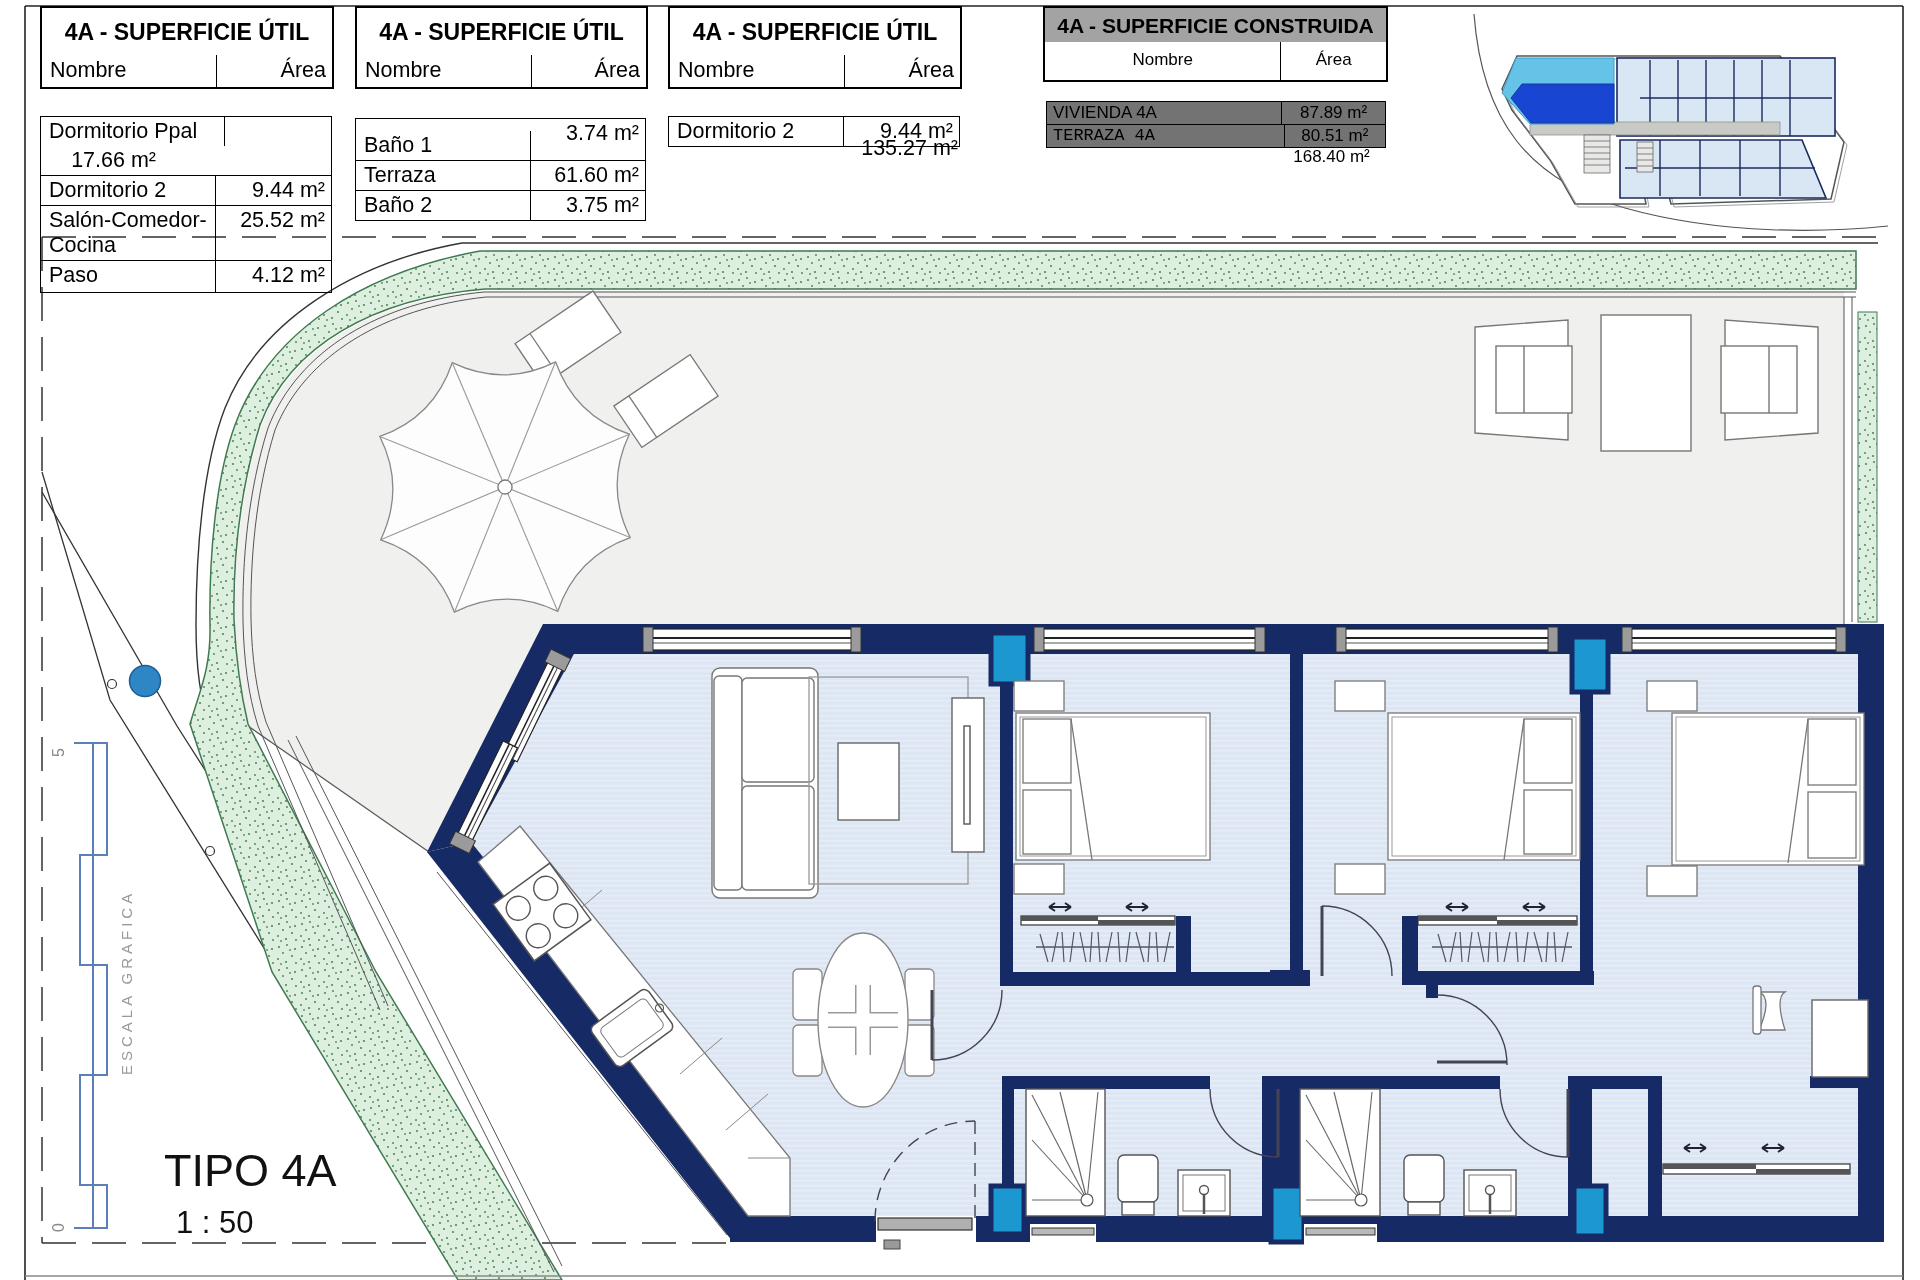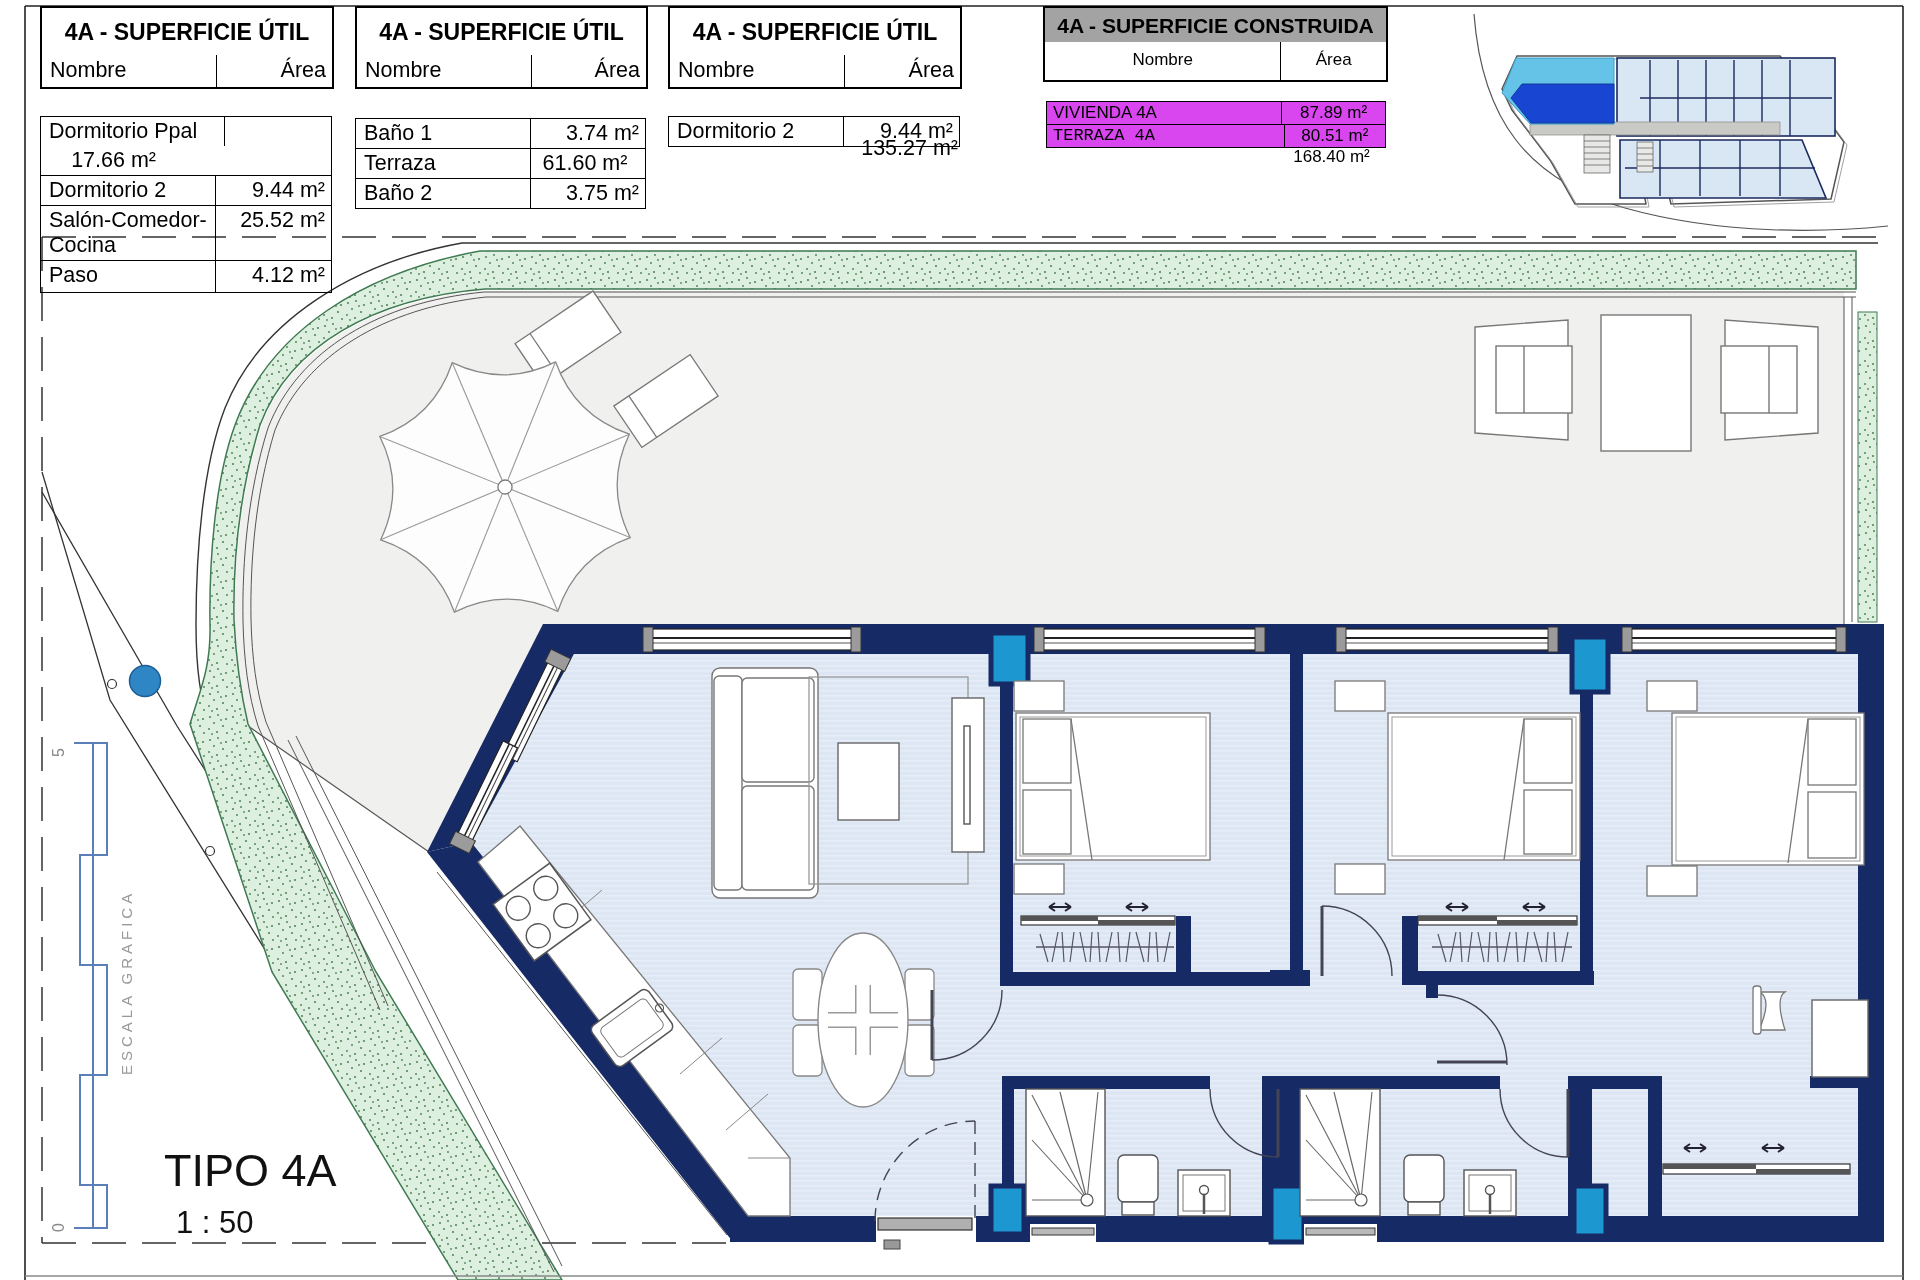--- a/index.html
+++ b/index.html
@@ -551,26 +551,26 @@
 
 <div class="tbl tt" style="left:355px;top:6px;width:289px;height:51px;font-size:23px;line-height:49px;background:#fff;">4A - SUPERFICIE ÚTIL</div>
 
 <div class="tbl hd" style="left:355px;top:55px;width:289px;height:32px;font-size:21.5px;background:#fff;">
 <div style="width:175px;border-right:1.5px solid #000;padding:3px 0 0 8px;">Nombre</div>
 <div style="width:114px;text-align:right;padding:3px 6px 0 0;">Área</div>
 </div>
 
 <div class="tbl" style="left:355px;top:118px;width:289px;font-size:21.5px;background:#fff;border:1.5px solid #000;">
 <div class="row" style="border-bottom:1.33px solid #000;">
-      <div style="width:175px;border-right:1.33px solid #000;padding:2px 0 2px 8px;">Baño 1</div>
+      <div style="width:175px;border-right:1.33px solid #000;padding:2px 0 2px 8px;margin-top:12px;">Baño 1</div>
       <div style="width:114px;text-align:right;padding:2px 6px 2px 0;">3.74 m²</div>
     </div>
 <div class="row" style="border-bottom:1.33px solid #000;">
       <div style="width:175px;border-right:1.33px solid #000;padding:2px 0 2px 8px;">Terraza</div>
-      <div style="width:114px;text-align:center;padding:2px 6px 2px 0;">61.60 m²</div>
+      <div style="width:114px;text-align:right;padding:2px 6px 2px 0;">61.60 m²</div>
     </div>
 <div class="row">
       <div style="width:175px;border-right:1.33px solid #000;padding:2px 0 2px 8px;">Baño 2</div>
       <div style="width:114px;text-align:right;padding:2px 6px 2px 0;">3.75 m²</div>
     </div>
 </div>
 
 <div class="tbl tt" style="left:668px;top:6px;width:290px;height:51px;font-size:23px;line-height:49px;background:#fff;">4A - SUPERFICIE ÚTIL</div>
 
 <div class="tbl hd" style="left:668px;top:55px;width:290px;height:32px;font-size:21.5px;background:#fff;">
@@ -587,21 +587,21 @@
 
 <div class="tbl" style="left:800px;top:136px;width:158px;font-size:21.5px;text-align:right;">135.27 m²</div>
 
 <div class="tbl tt" style="left:1043px;top:6px;width:341px;height:38px;font-size:21px;line-height:36px;background:#a3a3a3;">4A - SUPERFICIE CONSTRUIDA</div>
 
 <div class="tbl hd" style="left:1043px;top:42px;width:341px;height:38px;font-size:17px;background:#fff;">
 <div style="width:236px;border-right:1.5px solid #000;text-align:center;padding-top:8px;">Nombre</div>
 <div style="width:105px;text-align:center;padding-top:8px;">Área</div>
 </div>
 
-<div class="tbl" style="left:1046px;top:101px;width:338px;font-size:17px;background:#d946ef;border:1.33px solid #000;">
+<div class="tbl" style="left:1046px;top:101px;width:338px;font-size:17px;background:#737373;border:1.33px solid #000;">
 <div class="row" style="border-bottom:1.33px solid #000;">
       <div style="width:233px;border-right:1.33px solid #000;padding:1px 0 1px 6px;">VIVIENDA 4A</div>
       <div style="width:105px;text-align:center;padding:1px 0;">87.89 m²</div>
     </div>
 <div class="row">
       <div style="width:233px;border-right:1.33px solid #000;padding:1px 8px 1px 6px;font-family:Liberation Mono, monospace;">TERRAZA 4A</div>
       <div style="width:105px;text-align:center;padding:1px 0;">80.51 m²</div>
     </div>
 </div>
 

